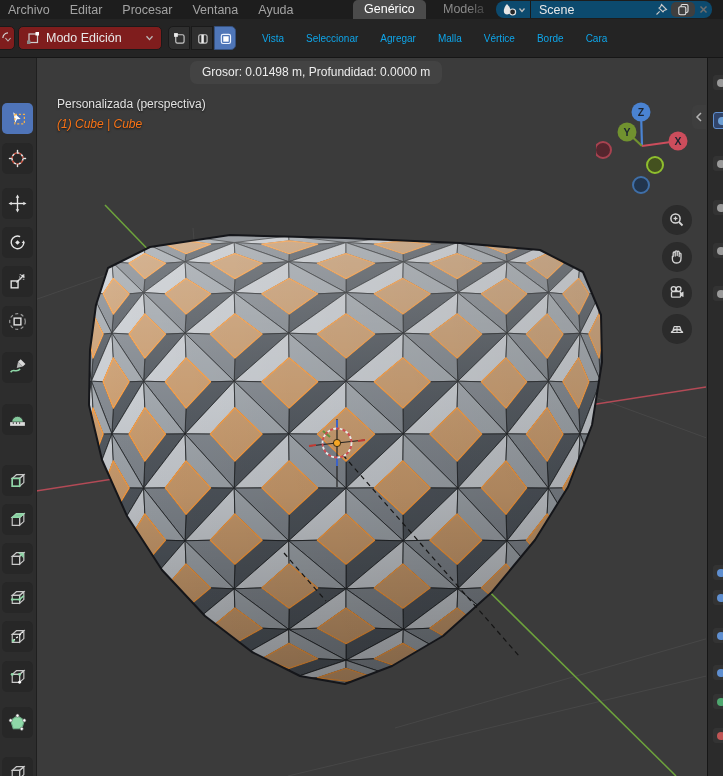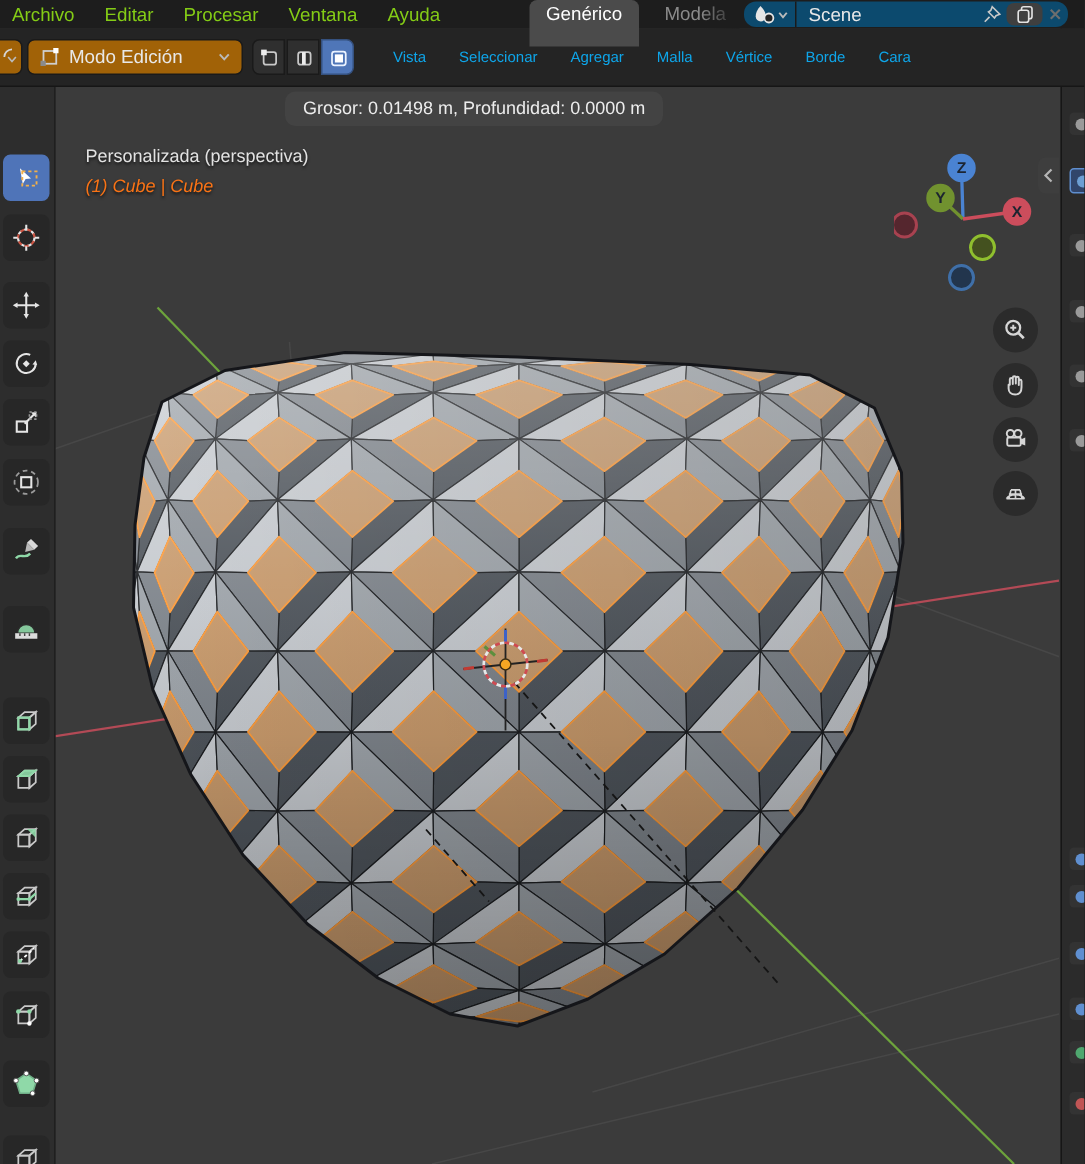--- a/index.html
+++ b/index.html
@@ -2,34 +2,34 @@
 <html><head>
 <meta charset="utf-8">
 <style>
   html,body{margin:0;padding:0;background:#141414;}
   body{font-family:"Liberation Sans",sans-serif;-webkit-font-smoothing:antialiased;}
   #app{position:relative;width:723px;height:776px;overflow:hidden;background:#3b3b3b;}
 
   
   .topbar{position:absolute;left:0;top:0;width:723px;height:19px;background:#1d1d1d;z-index:40;}
   .topmenus{position:absolute;left:8px;top:0;height:19px;display:flex;gap:20px;align-items:center;}
-  .topmenus span{font-size:12.5px;color:#84cc16;white-space:nowrap;cursor:default;}
-  .ws-tab{position:absolute;top:0;height:31px;line-height:19px;font-size:12.5px;white-space:nowrap;}
+  .topmenus span{font-size:12.5px;color:#a3a3a3;white-space:nowrap;cursor:default;}
+  .ws-tab{position:absolute;top:0;height:19px;line-height:19px;font-size:12.5px;white-space:nowrap;}
   .ws-tab.active{left:353px;padding:0 11px;background:#4b4b4b;color:#fff;border-radius:5px 5px 0 0;}
   .ws-tab.dim{left:443px;width:46px;overflow:hidden;color:#8a8a8a;}
   .ws-fade{position:absolute;left:467px;top:0;width:26px;height:19px;background:linear-gradient(to right,rgba(29,29,29,0),#1d1d1d);}
   .scene-widget{position:absolute;left:496px;top:1px;width:216px;height:17px;background:#0c4a6e;border-radius:8px;display:flex;align-items:center;}
   .scene-icon-btn{display:flex;align-items:center;padding:0 4px 0 6px;height:17px;border-right:1px solid #1a1a1a;}
   .scene-name{font-size:12.5px;color:#e8e8e8;padding-left:8px;flex:1;}
   .mini-btn{display:flex;align-items:center;justify-content:center;height:15px;margin-right:3px;}
   .copy-btn{background:#3f3f3f;border-radius:5px;width:24px;}
 
   
   .vp-header{position:absolute;left:0;top:19px;width:723px;height:38px;background:#242424;border-bottom:1px solid #161616;z-index:35;}
-  .widget{position:absolute;top:7px;height:24px;background:#a16207;border:1px solid #1a1a1a;border-radius:5px;box-sizing:border-box;display:flex;align-items:center;}
+  .widget{position:absolute;top:7px;height:24px;background:#7f1d1d;border:1px solid #1a1a1a;border-radius:5px;box-sizing:border-box;display:flex;align-items:center;}
   .partial-dd{left:-19px;width:34px;padding-left:20px;}
   .mode-dd{left:18px;width:144px;padding:0 7px;gap:6px;}
   .mode-dd .lbl{font-size:12.5px;color:#e8e8e8;flex:1;white-space:nowrap;}
   .selmode{position:absolute;left:168px;top:7px;display:flex;gap:1px;}
   .selmode .sbtn{width:22px;height:24px;background:#2f2f2f;border:1px solid #1a1a1a;box-sizing:border-box;display:flex;align-items:center;justify-content:center;}
   .selmode .sbtn:first-child{border-radius:5px 0 0 5px;}
   .selmode .sbtn:last-child{border-radius:0 5px 5px 0;}
   .selmode .sbtn.active{background:#4f76b8;border-color:#35517f;}
   .vpmenus{position:absolute;left:262px;top:0;height:38px;display:flex;gap:22px;align-items:center;}
   .vpmenus span{font-size:10px;color:#0ea5e9;white-space:nowrap;}

